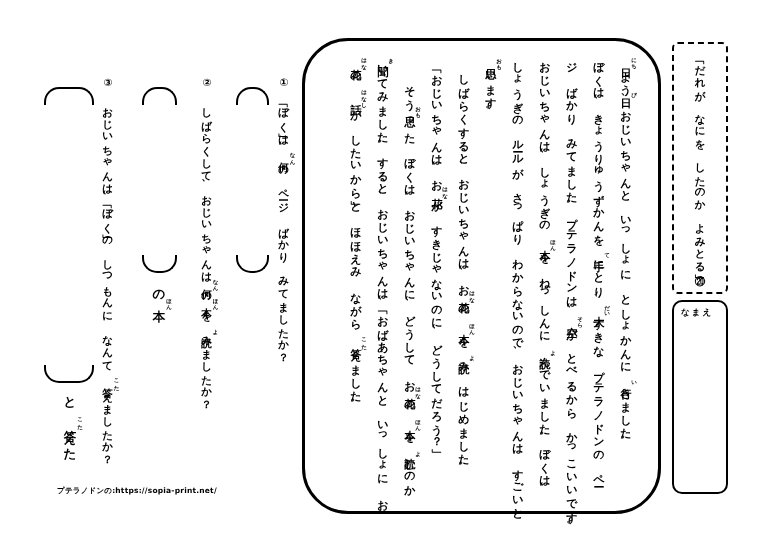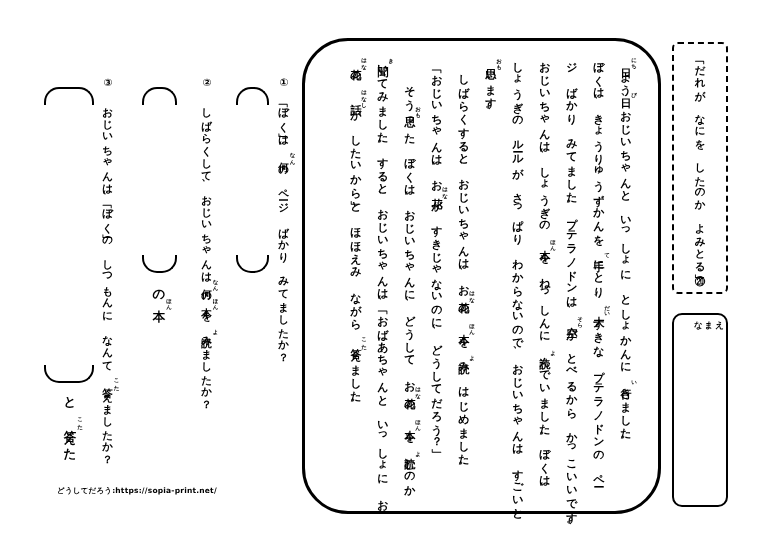--- a/index.html
+++ b/index.html
@@ -53,22 +53,22 @@
     position:absolute; left:672px; top:42px; width:52px; height:248px;
     border:2.5px dashed #000; border-radius:6px; background:#fff;
     display:flex; align-items:center; justify-content:center;
   }
   .title-text{
     writing-mode:vertical-rl; text-orientation:mixed;
     font-size:10.5px; font-weight:700; letter-spacing:0.6px;
     line-height:15px; white-space:nowrap;
   }
   .name-box{
-    position:absolute; left:672px; top:313px; width:52px; height:190px;
-    border:2.5px solid #000; border-radius:10px; background:#fff;text-align:right;
+    position:absolute; left:672px; top:300px; width:52px; height:190px;
+    border:2.5px solid #000; border-radius:10px; background:#fff;
   }
   .name-label{
     font-size:8.5px; font-weight:700; letter-spacing:2px;
     padding:5px 0 0 7px;
   }
   
   .footer{
     position:absolute; left:57px; top:486px;
     font-size:7.5px; font-weight:700; letter-spacing:0.2px;
   }
@@ -115,15 +115,15 @@
   </div>
   <div class="ans-suffix" id="ans2">の<ruby>本<rt>ほん</rt></ruby></div>
 
   <div class="question" id="q3">③　おじいちゃんは、「ぼく」の　しつもんに　なんて　<ruby>答<rt>こた</rt></ruby>えましたか？</div>
   <div class="bracket" id="b3">
     <div class="cap-t"></div>
     <div class="cap-b"></div>
   </div>
   <div class="ans-suffix" id="ans3">と　<ruby>答<rt>こた</rt></ruby>えた</div>
 
-  <div class="footer">どうしてだろう:https://sopia-print.net/</div>
+  <div class="footer">プテラノドンの:https://sopia-print.net/</div>
 
 </div>
 
 </body></html>

